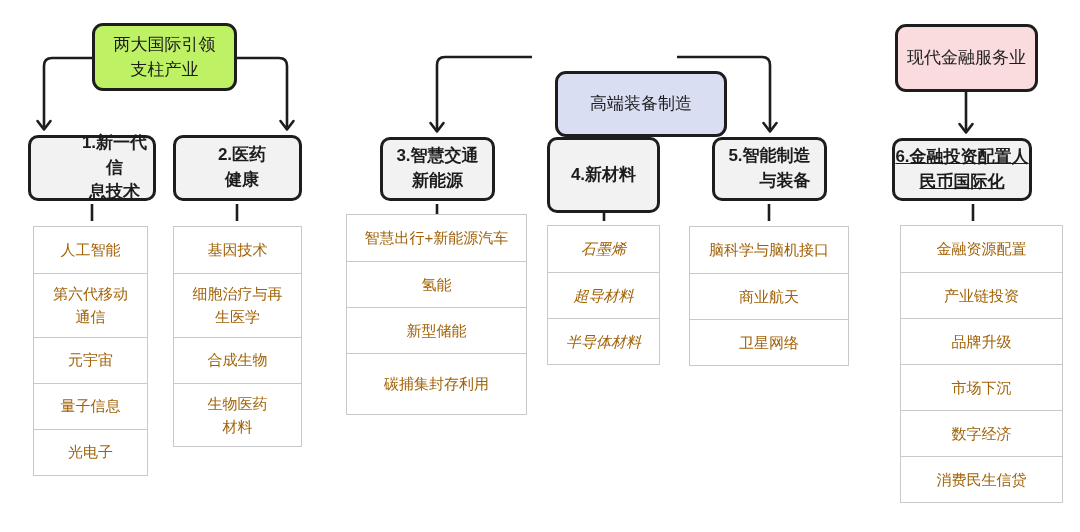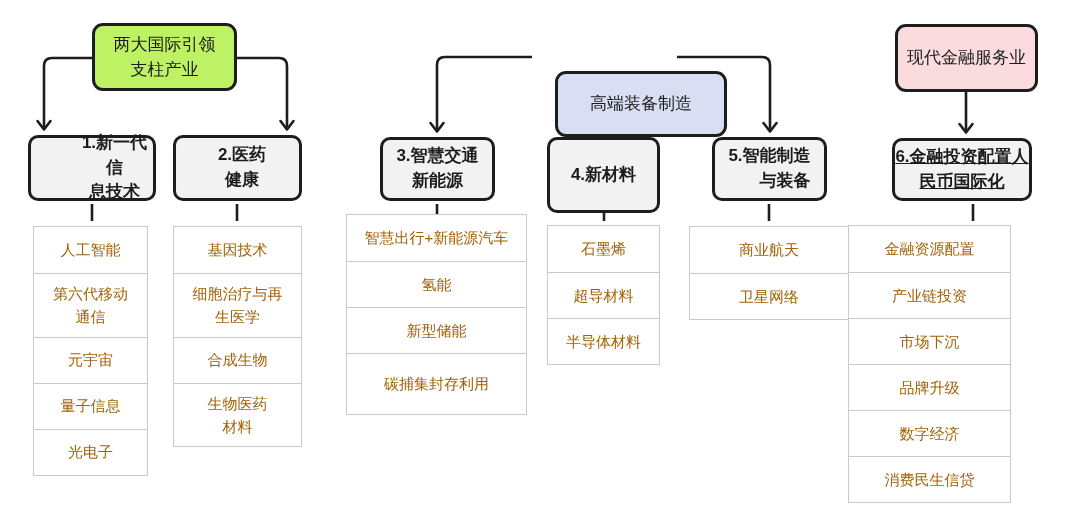--- a/index.html
+++ b/index.html
@@ -100,33 +100,34 @@
 材料</div>
   </div>
 
   <div class="abs list" style="left:346px;top:214px;width:181px;">
     <div class="list-item">智慧出行+新能源汽车</div>
     <div class="list-item">氢能</div>
     <div class="list-item">新型储能</div>
     <div class="list-item" style="min-height:61px;">碳捕集封存利用</div>
   </div>
 
-  <div class="abs list" style="left:547px;top:225px;width:113px;">
+  <div class="abs list" style="left:547px;top:225px;width:113px;font-style:italic;">
     <div class="list-item">石墨烯</div>
     <div class="list-item">超导材料</div>
     <div class="list-item">半导体材料</div>
   </div>
 
   <div class="abs list" style="left:689px;top:226px;width:160px;">
+    <div class="list-item">脑科学与脑机接口</div>
     <div class="list-item">商业航天</div>
     <div class="list-item">卫星网络</div>
   </div>
 
-  <div class="abs list" style="left:848px;top:225px;width:163px;">
+  <div class="abs list" style="left:900px;top:225px;width:163px;">
     <div class="list-item">金融资源配置</div>
     <div class="list-item">产业链投资</div>
+    <div class="list-item">品牌升级</div>
     <div class="list-item">市场下沉</div>
-    <div class="list-item">品牌升级</div>
     <div class="list-item">数字经济</div>
     <div class="list-item">消费民生信贷</div>
   </div>
 
 </div>
 
 </body></html>

